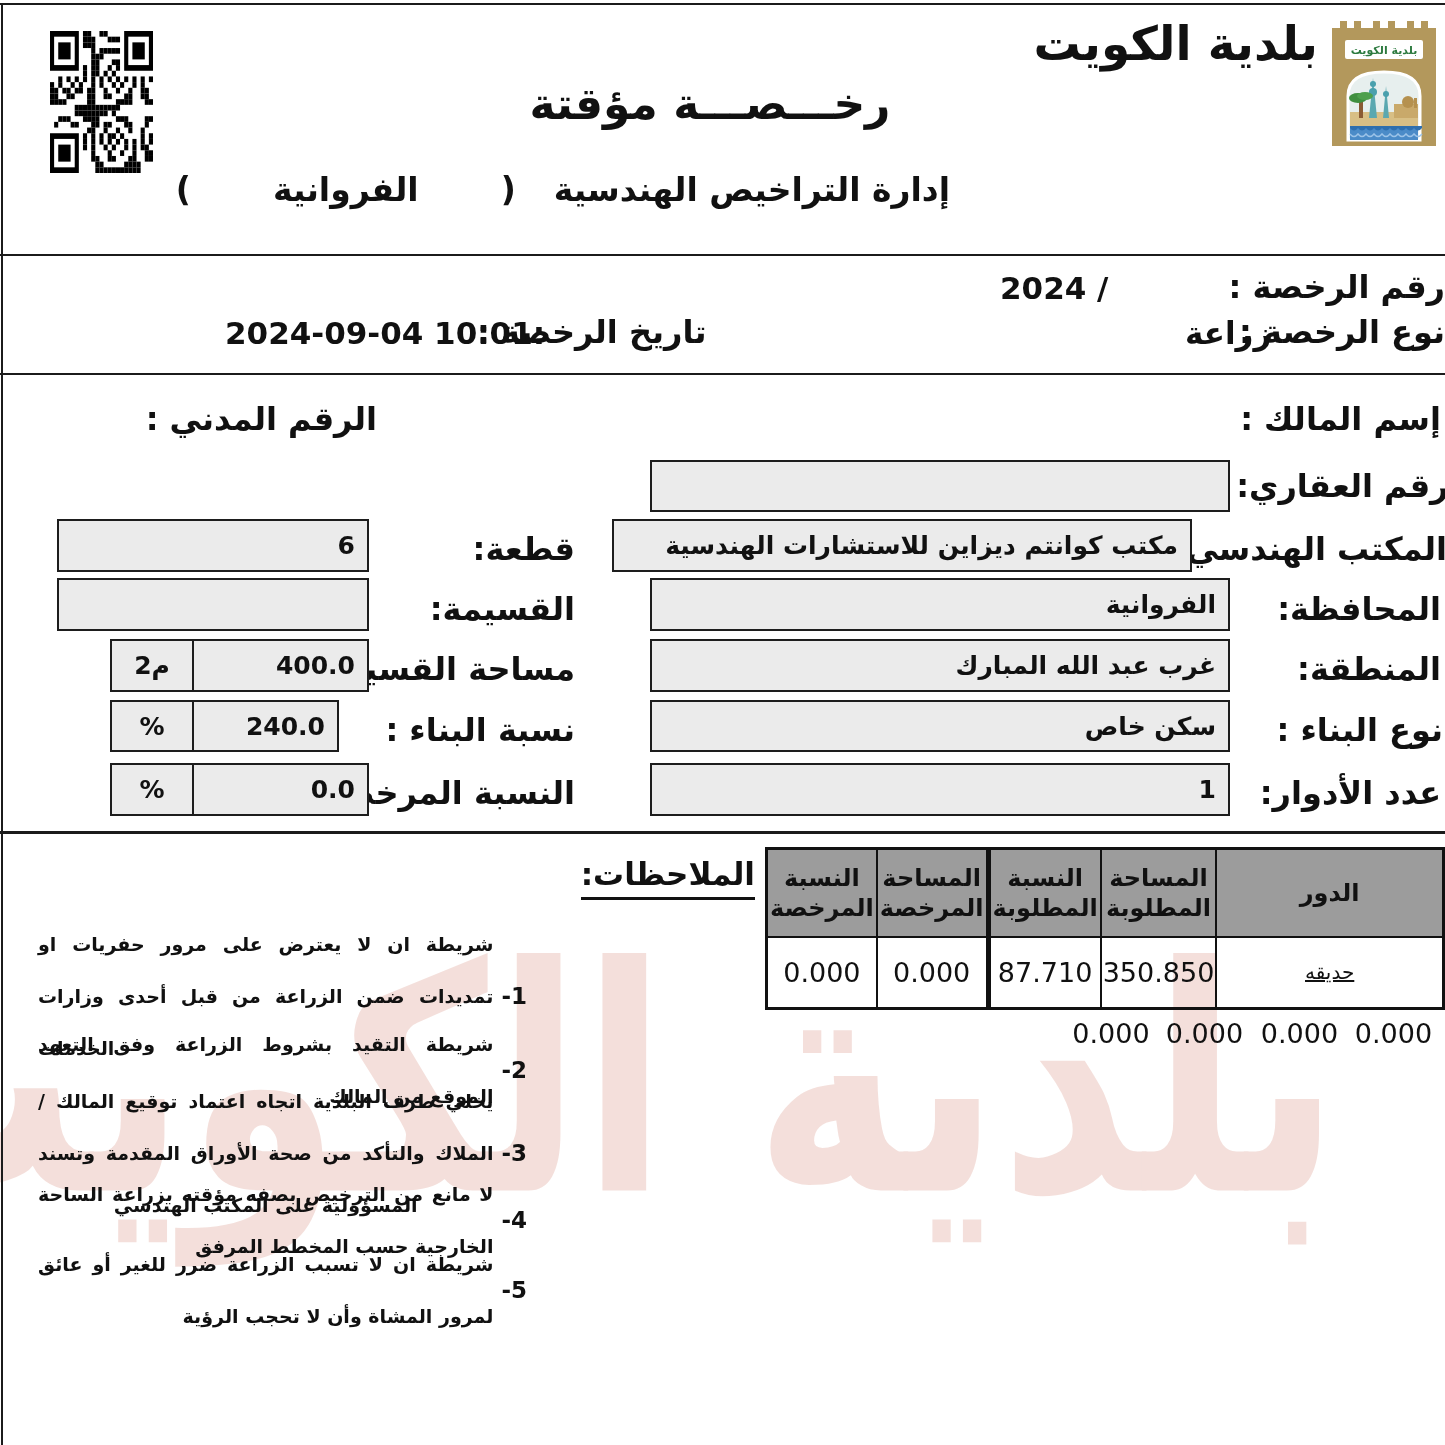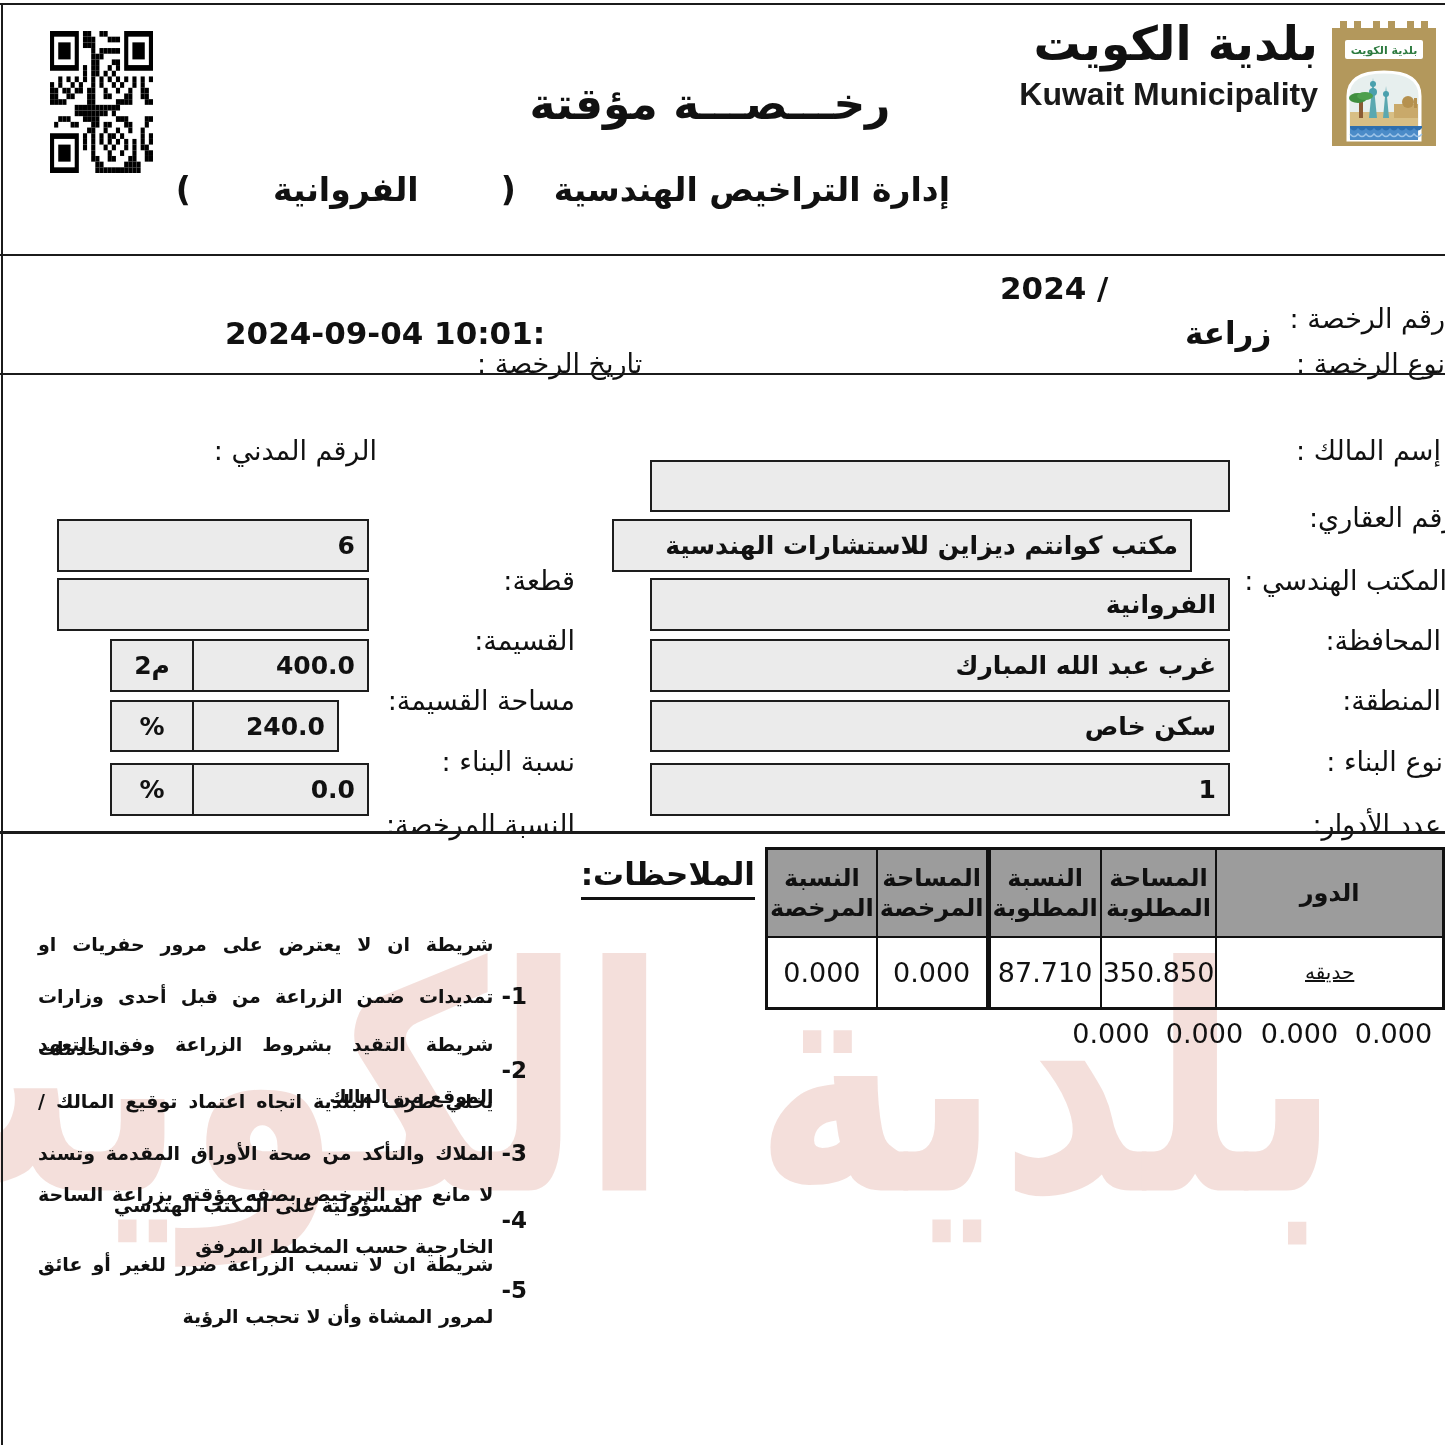--- a/index.html
+++ b/index.html
@@ -3,21 +3,21 @@
 <meta charset="utf-8">
 <style>
   html,body{margin:0;padding:0;}
   body{
     width:1445px;height:1445px;overflow:hidden;position:relative;
     background:#ffffff;font-family:"DejaVu Sans",sans-serif;color:#111;
   }
   .abs{position:absolute;}
   .rtl{direction:rtl;}
   .ltr{direction:ltr;}
-  .lbl{font-weight:normal;font-size:27px;white-space:nowrap;direction:rtl;z-index:2;margin-top:35px;}
+  .lbl{font-weight:bold;font-size:32px;white-space:nowrap;direction:rtl;z-index:2;}
   .val{font-weight:bold;font-size:31px;white-space:nowrap;z-index:2;}
   .hline{left:0;width:1445px;background:#1b1b1b;z-index:3;}
   .vline{top:3px;width:2px;background:#1b1b1b;z-index:3;}
   .box{
     background:#ebebeb;border:2px solid #1d1d1d;box-sizing:border-box;
     display:flex;align-items:center;direction:rtl;z-index:2;
   }
   .box .bval{width:100%;text-align:right;padding:0 12px;font-weight:bold;font-size:25px;white-space:nowrap;}
   .box.unit .bval{text-align:center;padding:0 4px;}
   
@@ -275,21 +275,20 @@
 
 <div class="abs headtxt" style="right:495px;top:170px;display:flex;direction:rtl;align-items:center;font-size:33px;font-weight:bold;white-space:nowrap;">
   <span>إدارة التراخيص الهندسية</span>
   <span style="margin:0 0 0 0;padding-right:38px;">(</span>
   <span style="padding-right:82px;">الفروانية</span>
   <span style="padding-right:82px;">)</span>
 </div>
 
 <div class="abs headtxt" style="right:127px;top:18px;width:320px;text-align:right;">
   <div style="font-size:47px;font-weight:bold;direction:rtl;line-height:1.1;">بلدية الكويت</div>
-  <div style="font-family:'Liberation Sans',sans-serif;font-size:32px;font-weight:600;color:#1a1a1a;margin-top:6px;">Kuwait Municipality</div>
 </div>
 
 <svg class="abs headtxt" style="left:1328px;top:14px;" width="112" height="132" viewBox="0 0 112 132">
   <path fill="#b3985c" d="M4,132 V14 h8 v-7 h7 v7 h7 v-7 h7 v7 h12 v-7 h7 v7 h8 v-7 h7 v7 h12 v-7 h7 v7 h7 v-7 h7 v7 h8 v118 Z"></path>
   <rect x="17" y="26" width="78" height="19" fill="#ffffff" rx="2"></rect>
   <text x="56" y="40" font-size="11" font-weight="bold" fill="#2c7a3f" text-anchor="middle" direction="rtl">بلدية الكويت</text>
   <path d="M20,126 V82 Q20,58 56,58 Q92,58 92,82 V126 Z" fill="#e7efee" stroke="#ffffff" stroke-width="3"></path>
   <rect x="22" y="98" width="68" height="16" fill="#d8bf85"></rect>
   <polygon points="45,64 49,104 41,104" fill="#5aa8b0"></polygon>
   <circle cx="45" cy="78" r="4" fill="#49a0ad"></circle>

